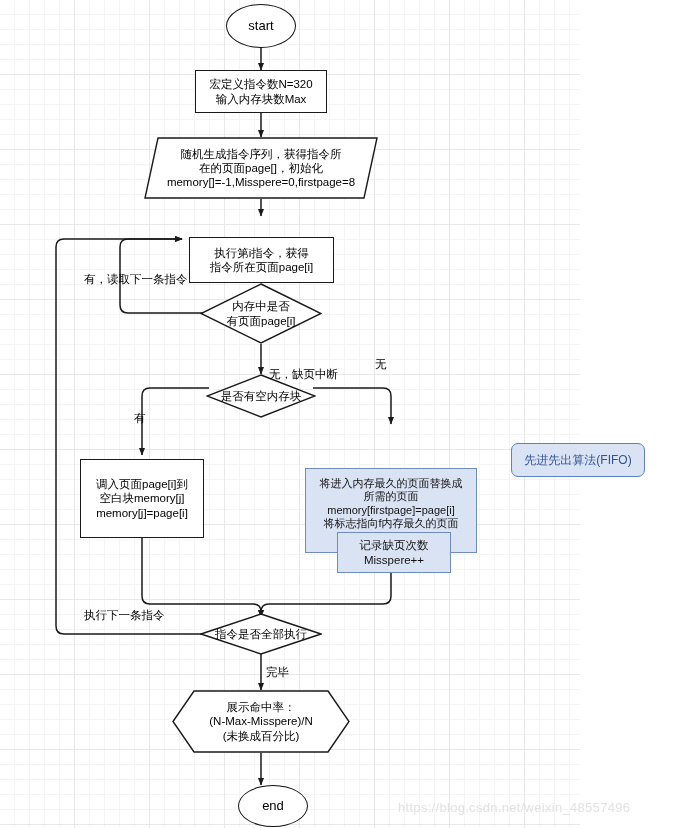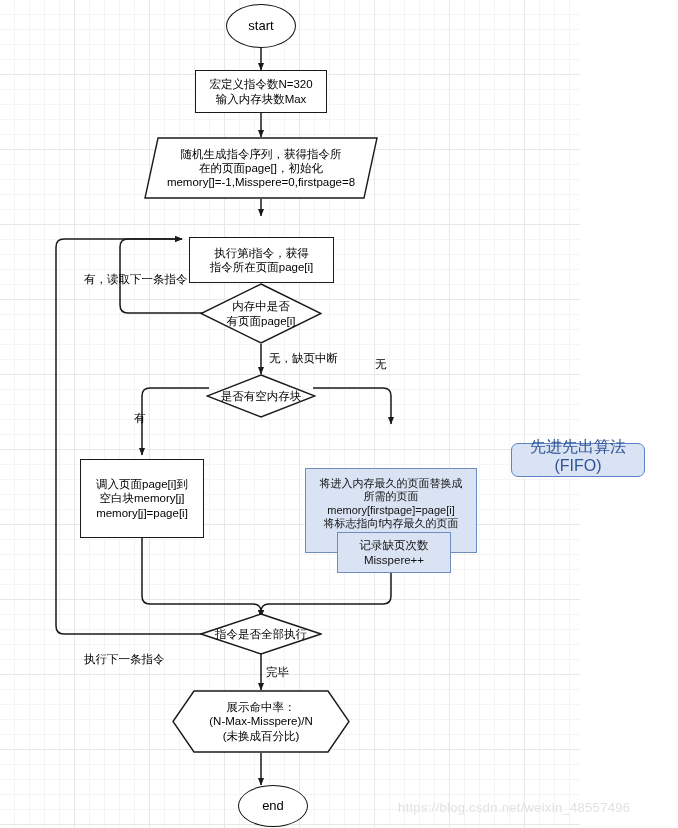--- a/index.html
+++ b/index.html
@@ -45,22 +45,21 @@
   .rect.blue{
     background:#dae3f3;
     border:1.1px solid #6f8cbe;
     color:#111;
   }
   .rounded{
     background:#dae3f3;
     border:1.3px solid #5b82c4;
     border-radius:7px;
     color:#2f5496;
-    font-size:16px;
-    align-items:flex-end;
+    font-size:12px;
   }
   .term{
     background:#ffffff;
     border:1.6px solid #111;
     border-radius:50%;
     font-size:13px;
   }
   .para{
     background:transparent;
     font-size:11.5px;
@@ -212,25 +211,25 @@
 (N-Max-Misspere)/N
 (未换成百分比)</span>
   </div>
 
   <div class="node term" style="left:238px;top:785px;width:70px;height:42px;">
     <span>end</span>
   </div>
 
   <div class="elabel" style="left:84px;top:272px;">有，读取下一条指令</div>
 
-  <div class="elabel" style="left:269px;top:351px;">无，缺页中断</div>
+  <div class="elabel" style="left:269px;top:367px;">无，缺页中断</div>
 
   <div class="elabel" style="left:134px;top:411px;">有</div>
 
   <div class="elabel" style="left:375px;top:357px;">无</div>
 
-  <div class="elabel" style="left:84px;top:652px;">执行下一条指令</div>
+  <div class="elabel" style="left:84px;top:608px;">执行下一条指令</div>
 
   <div class="elabel" style="left:266px;top:665px;">完毕</div>
 
   <div class="watermark">https://blog.csdn.net/weixin_48557496</div>
 
 </div>
 
 </body></html>

